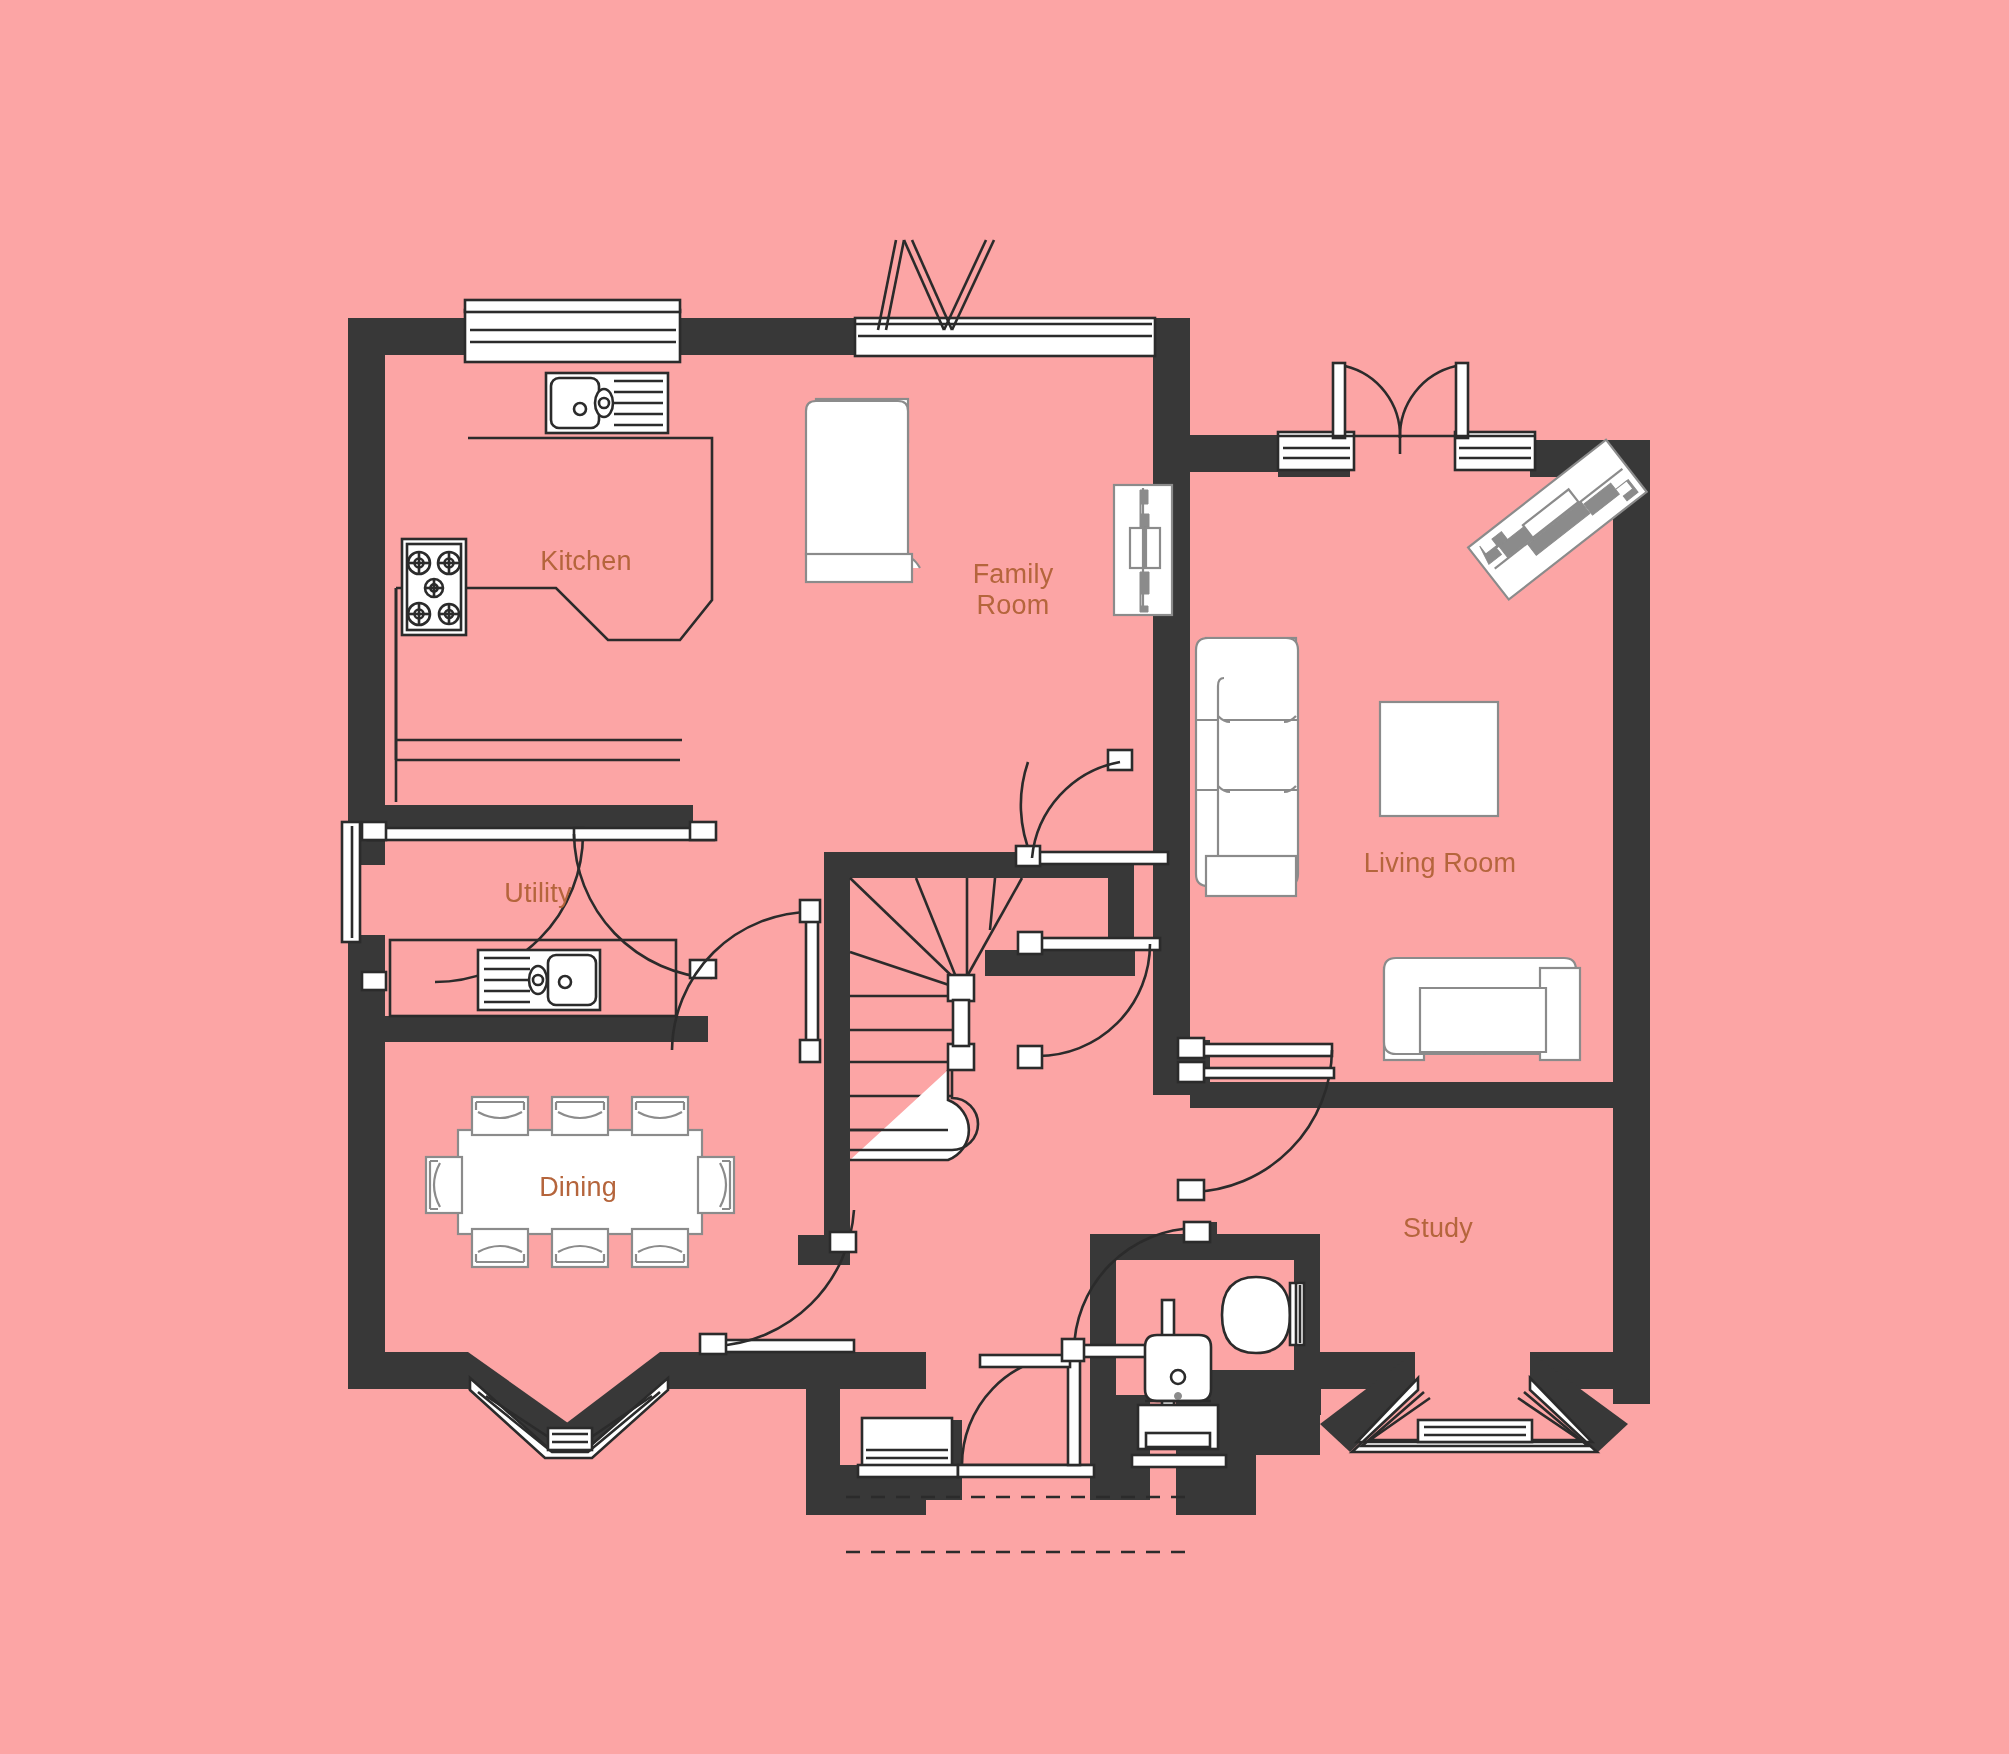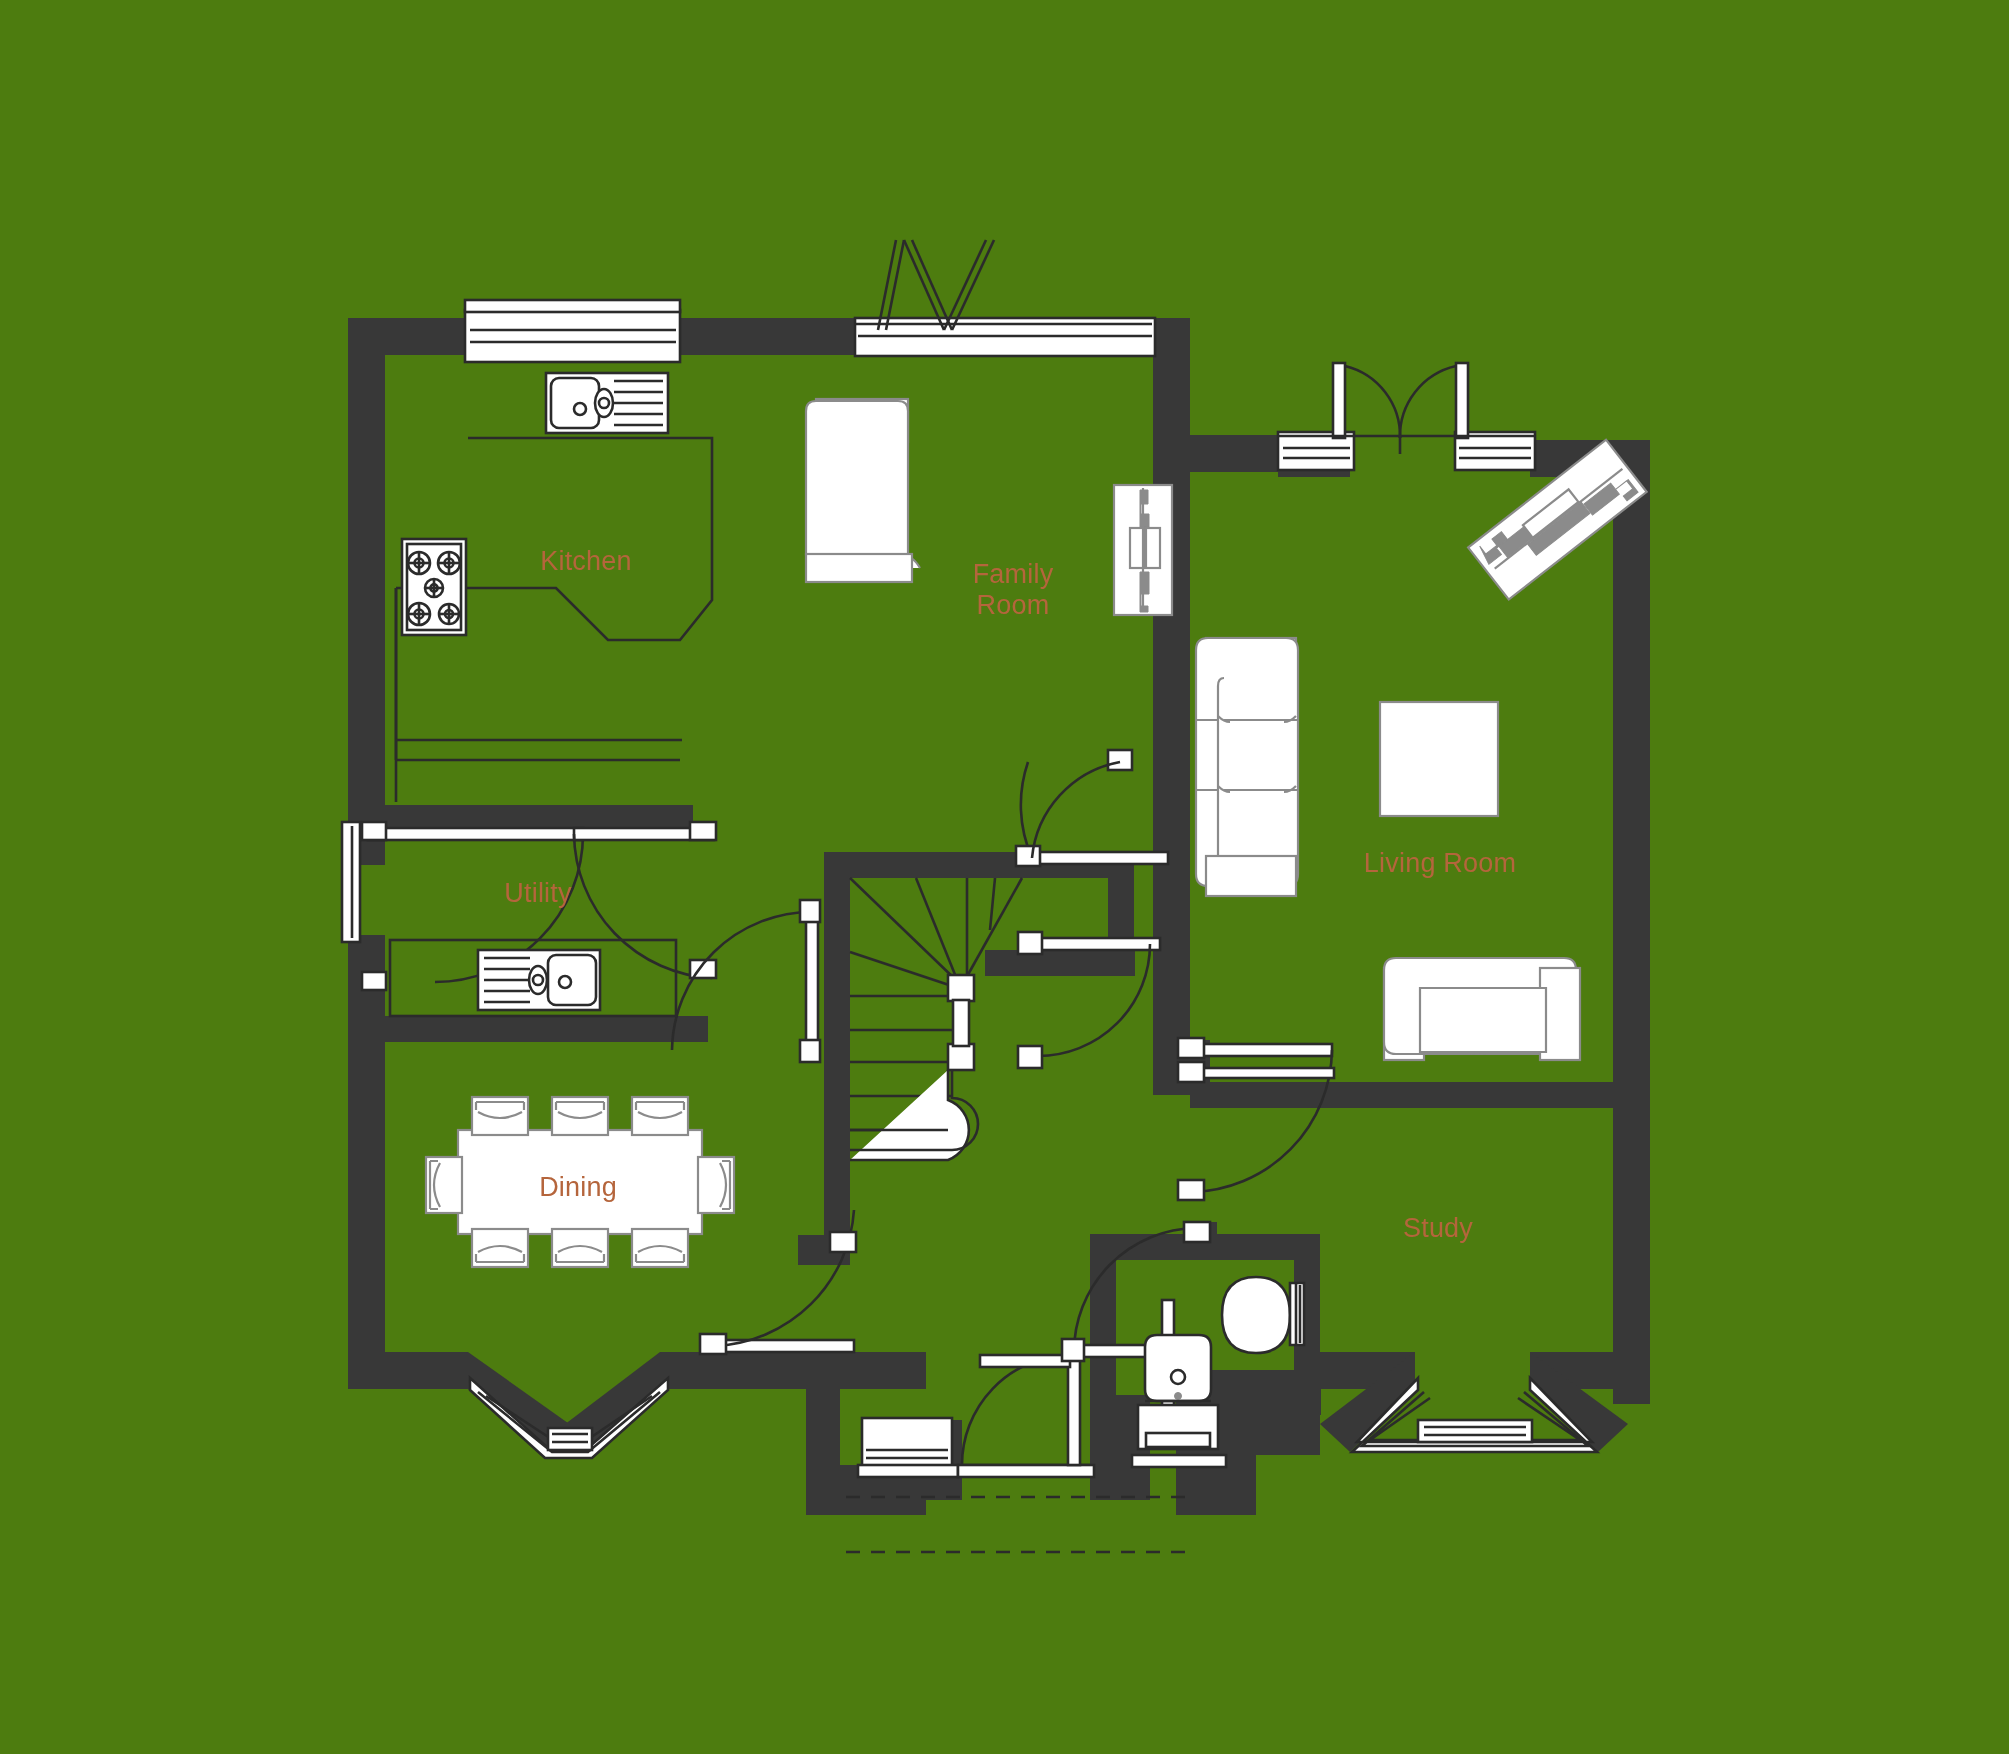--- a/index.html
+++ b/index.html
@@ -1,18 +1,18 @@
 <!DOCTYPE html>
 <html><head>
 <meta charset="utf-8">
 <title>Ground Floor Plan</title>
 <style>
   html,body{margin:0;padding:0;background:#ffffff;}
   body{width:2009px;height:1754px;font-family:"Liberation Sans",sans-serif;overflow:hidden;}
-  #plan-root{position:relative;width:2009px;height:1754px;background:#4d7c0f;}
+  #plan-root{position:relative;width:2009px;height:1754px;background:#fca5a5;}
   svg#floorplan{display:block;width:2009px;height:1754px;}
   .room-label{font-family:"Liberation Sans",sans-serif;font-size:27px;fill:#b5653c;text-anchor:middle;letter-spacing:0.2px;}
   .wall{fill:#383838;stroke:none;}
   .thinline{fill:none;stroke:#2b2b2b;stroke-width:2.6;}
   .thinline-light{fill:none;stroke:#8b8b8b;stroke-width:2.2;}
   .swing{fill:none;stroke:#2b2b2b;stroke-width:2.6;}
   .leaf{fill:#ffffff;stroke:#2b2b2b;stroke-width:2.6;}
   .furn{fill:#ffffff;stroke:#8b8b8b;stroke-width:2.2;}
   .fix{fill:#ffffff;stroke:#2b2b2b;stroke-width:2.6;}
   .fixgrey{fill:#8b8b8b;stroke:#8b8b8b;stroke-width:1;}

